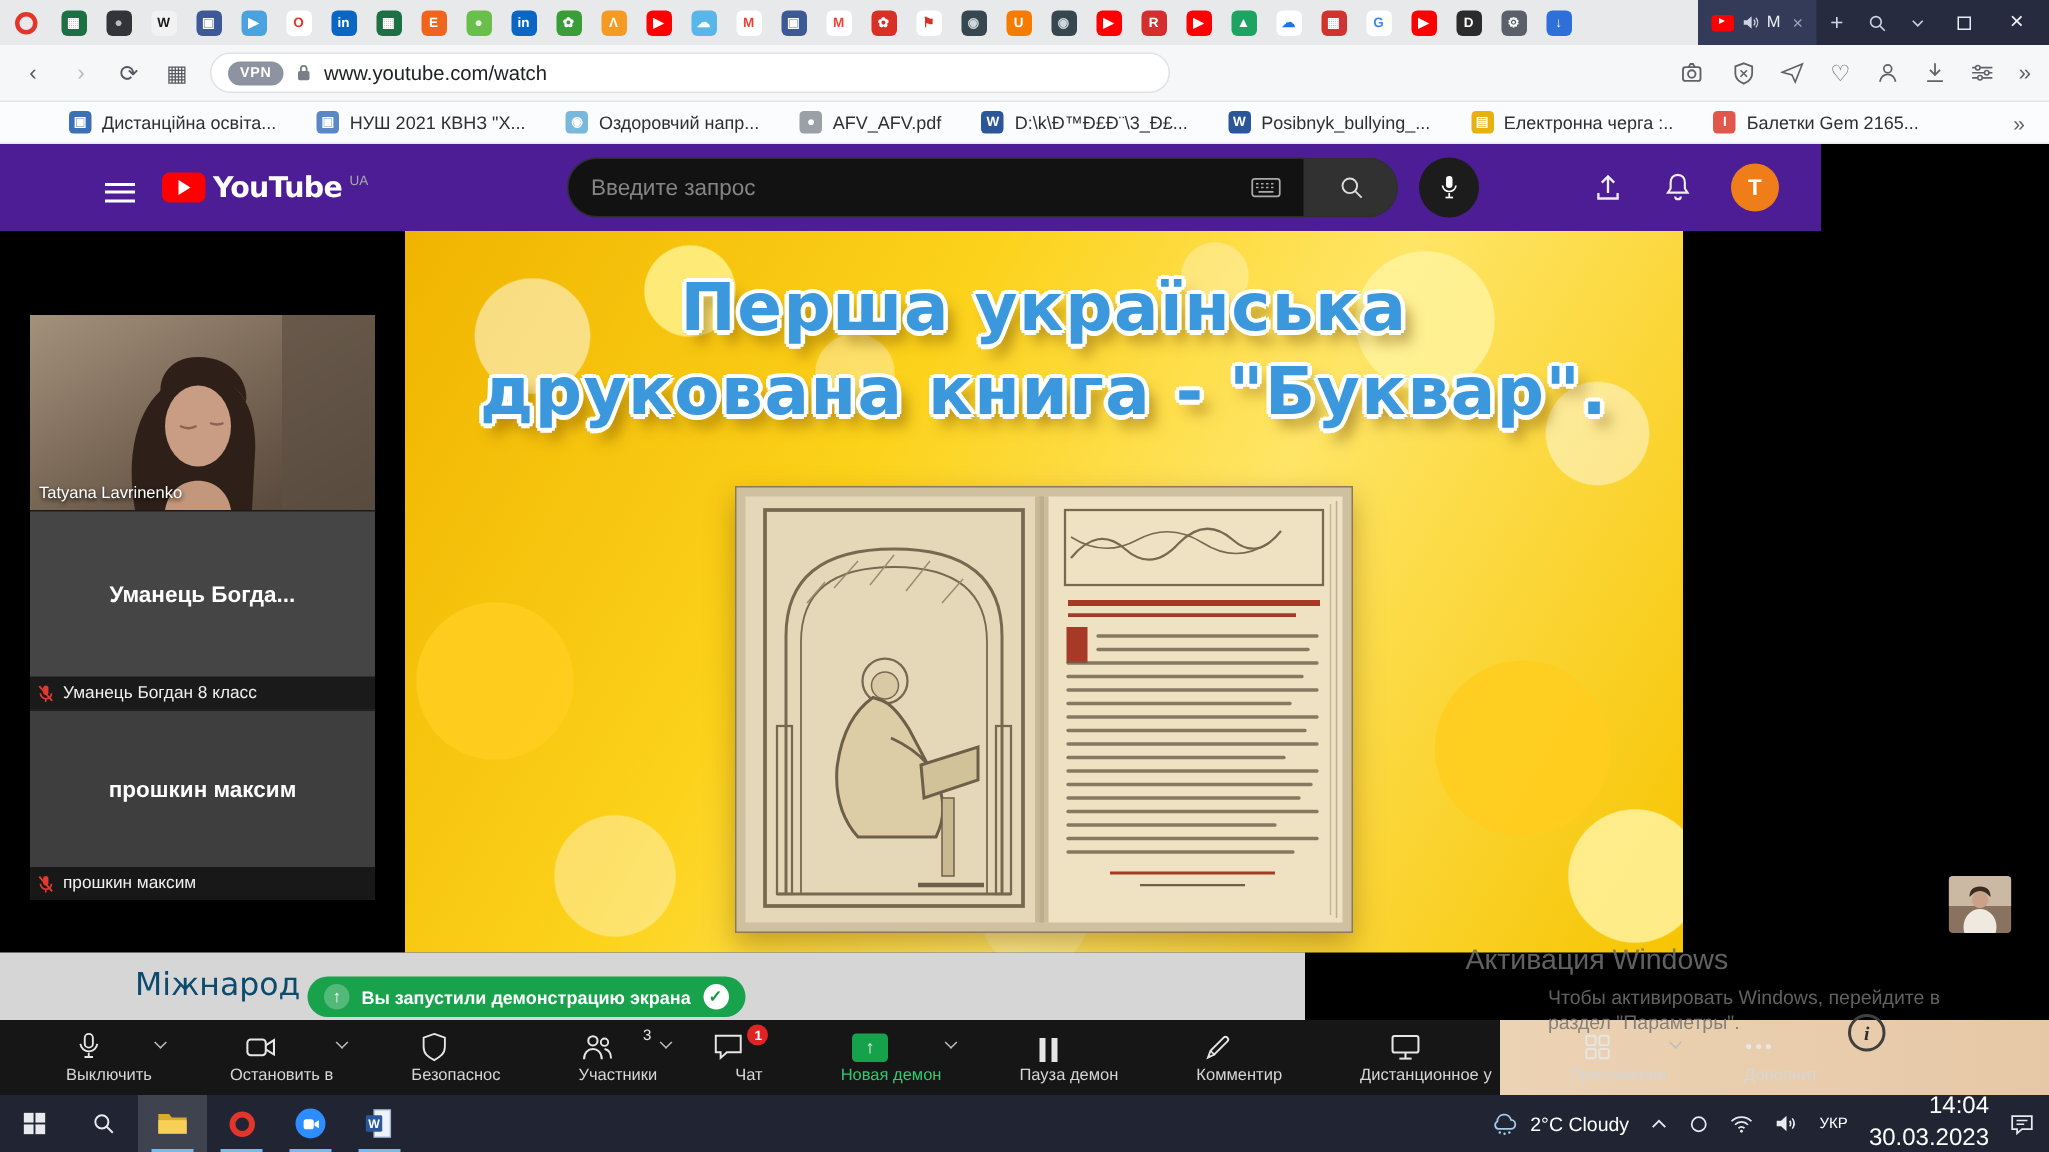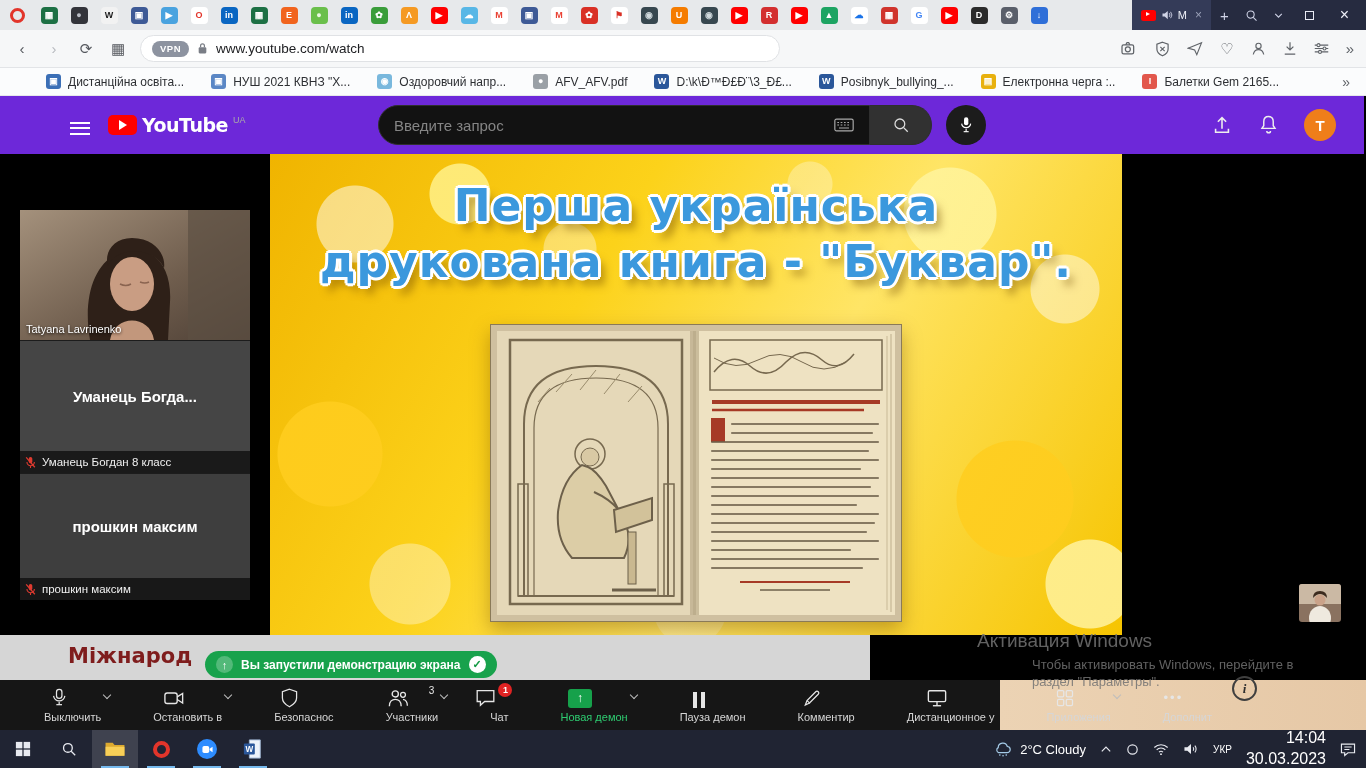--- a/index.html
+++ b/index.html
@@ -32,21 +32,21 @@
   .glyph-ic { font-size:15px; }
 
   
   .bmbar { position:absolute; top:68px; left:0; width:1366px; height:28px; background:#fbfcfd; border-bottom:1px solid #e6e8ea; display:flex; align-items:center; padding:0 16px 0 46px; }
   .bm { display:flex; align-items:center; gap:7px; margin-right:27px; }
   .bm-ic { width:15px; height:15px; border-radius:3px; color:#fff; font-size:9px; font-weight:bold; line-height:15px; text-align:center; flex:0 0 15px; }
   .bm-label { font-size:12px; color:#2d2f33; white-space:nowrap; }
   .bm-more { margin-left:auto; color:#5f6368; font-size:14px; }
 
   
-  .yt { position:absolute; top:96px; left:0; width:1364px; height:58px; background:#6d28d9; }
+  .yt { position:absolute; top:96px; left:0; width:1214px; height:58px; background:#4c1d95; }
   .burger { position:absolute; left:70px; top:22px; width:20px; cursor:pointer; }
   .burger span { display:block; height:2px; background:#fff; margin:3.5px 0; }
   .yt-logo { position:absolute; left:108px; top:18px; display:flex; align-items:flex-start; gap:5px; }
   .logo-badge { width:29px; height:20px; border-radius:5px; position:relative; margin-top:1px; }
   .logo-badge::after { content:""; position:absolute; left:11px; top:5px; border-left:8px solid #fff; border-top:5px solid transparent; border-bottom:5px solid transparent; }
   .logo-text { color:#fff; font-weight:bold; font-size:19px; letter-spacing:-0.5px; font-family:"DejaVu Sans", sans-serif; }
   .logo-region { color:#aaa; font-size:9px; margin-top:1px; }
   .yt-search { position:absolute; left:378px; top:9px; display:flex; align-items:flex-start; }
   .search-box { width:492px; height:40px; background:#121212; border:1px solid #2f2f2f; border-radius:20px 0 0 20px; display:flex; align-items:center; padding:0 15px; gap:10px; }
   .search-input { flex:1; background:transparent; border:none; outline:none; color:#ddd; font-size:15px; font-family:"Liberation Sans", sans-serif; }
@@ -82,21 +82,21 @@
   .tile { position:relative; width:230px; overflow:hidden; }
   .tile-video { height:130px; }
   .tile-name-overlay { position:absolute; left:6px; bottom:5px; color:#fff; font-size:11px; text-shadow:0 1px 3px rgba(0,0,0,.95); }
   .tile-gray { background:#454545; border-top:1px solid #1c1c1c; }
   .t2 { height:133px; } .t3 { height:127px; background:#3e3e3e; }
   .tile-center { display:flex; align-items:center; justify-content:center; height:calc(100% - 22px); color:#fff; font-weight:bold; font-size:15px; }
   .tile-strip { position:absolute; left:0; right:0; bottom:0; height:22px; background:rgba(14,14,14,.78); display:flex; align-items:center; gap:6px; padding:0 5px; color:#f0f0f0; font-size:11.5px; }
 
   
   .shared-strip { position:absolute; left:0; top:635px; width:870px; height:45px; background:#d6d6d6; }
-  .shared-heading { position:absolute; left:68px; top:9px; font-size:21px; font-weight:bold; color:#7f1d1d; font-family:"DejaVu Sans", sans-serif; }
+  .shared-heading { position:absolute; left:90px; top:9px; font-size:21px; font-weight:normal; color:#0c4a6e; font-family:"DejaVu Sans", sans-serif; }
   .banner { position:absolute; top:651px; height:27px; border-radius:14px; display:flex; align-items:center; gap:8px; padding:0 11px; color:#fff; font-size:12px; font-weight:bold; z-index:6; white-space:nowrap; }
   .banner-green { left:205px; }
   .banner-red { left:540px; }
   .share-up { width:17px; height:17px; border-radius:50%; background:rgba(255,255,255,.25); display:flex; align-items:center; justify-content:center; font-size:11px; }
   .check-circle { width:17px; height:17px; border-radius:50%; background:#fff; color:#149a44; font-size:11px; font-weight:bold; display:flex; align-items:center; justify-content:center; }
   .stop-ic { width:12px; height:12px; border:1.5px solid #fff; display:flex; align-items:center; justify-content:center; }
   .stop-ic span { width:5px; height:5px; background:#fff; display:block; }
 
   
   .wm { position:absolute; left:977px; top:630px; color:#737373; opacity:.85; z-index:4; }

